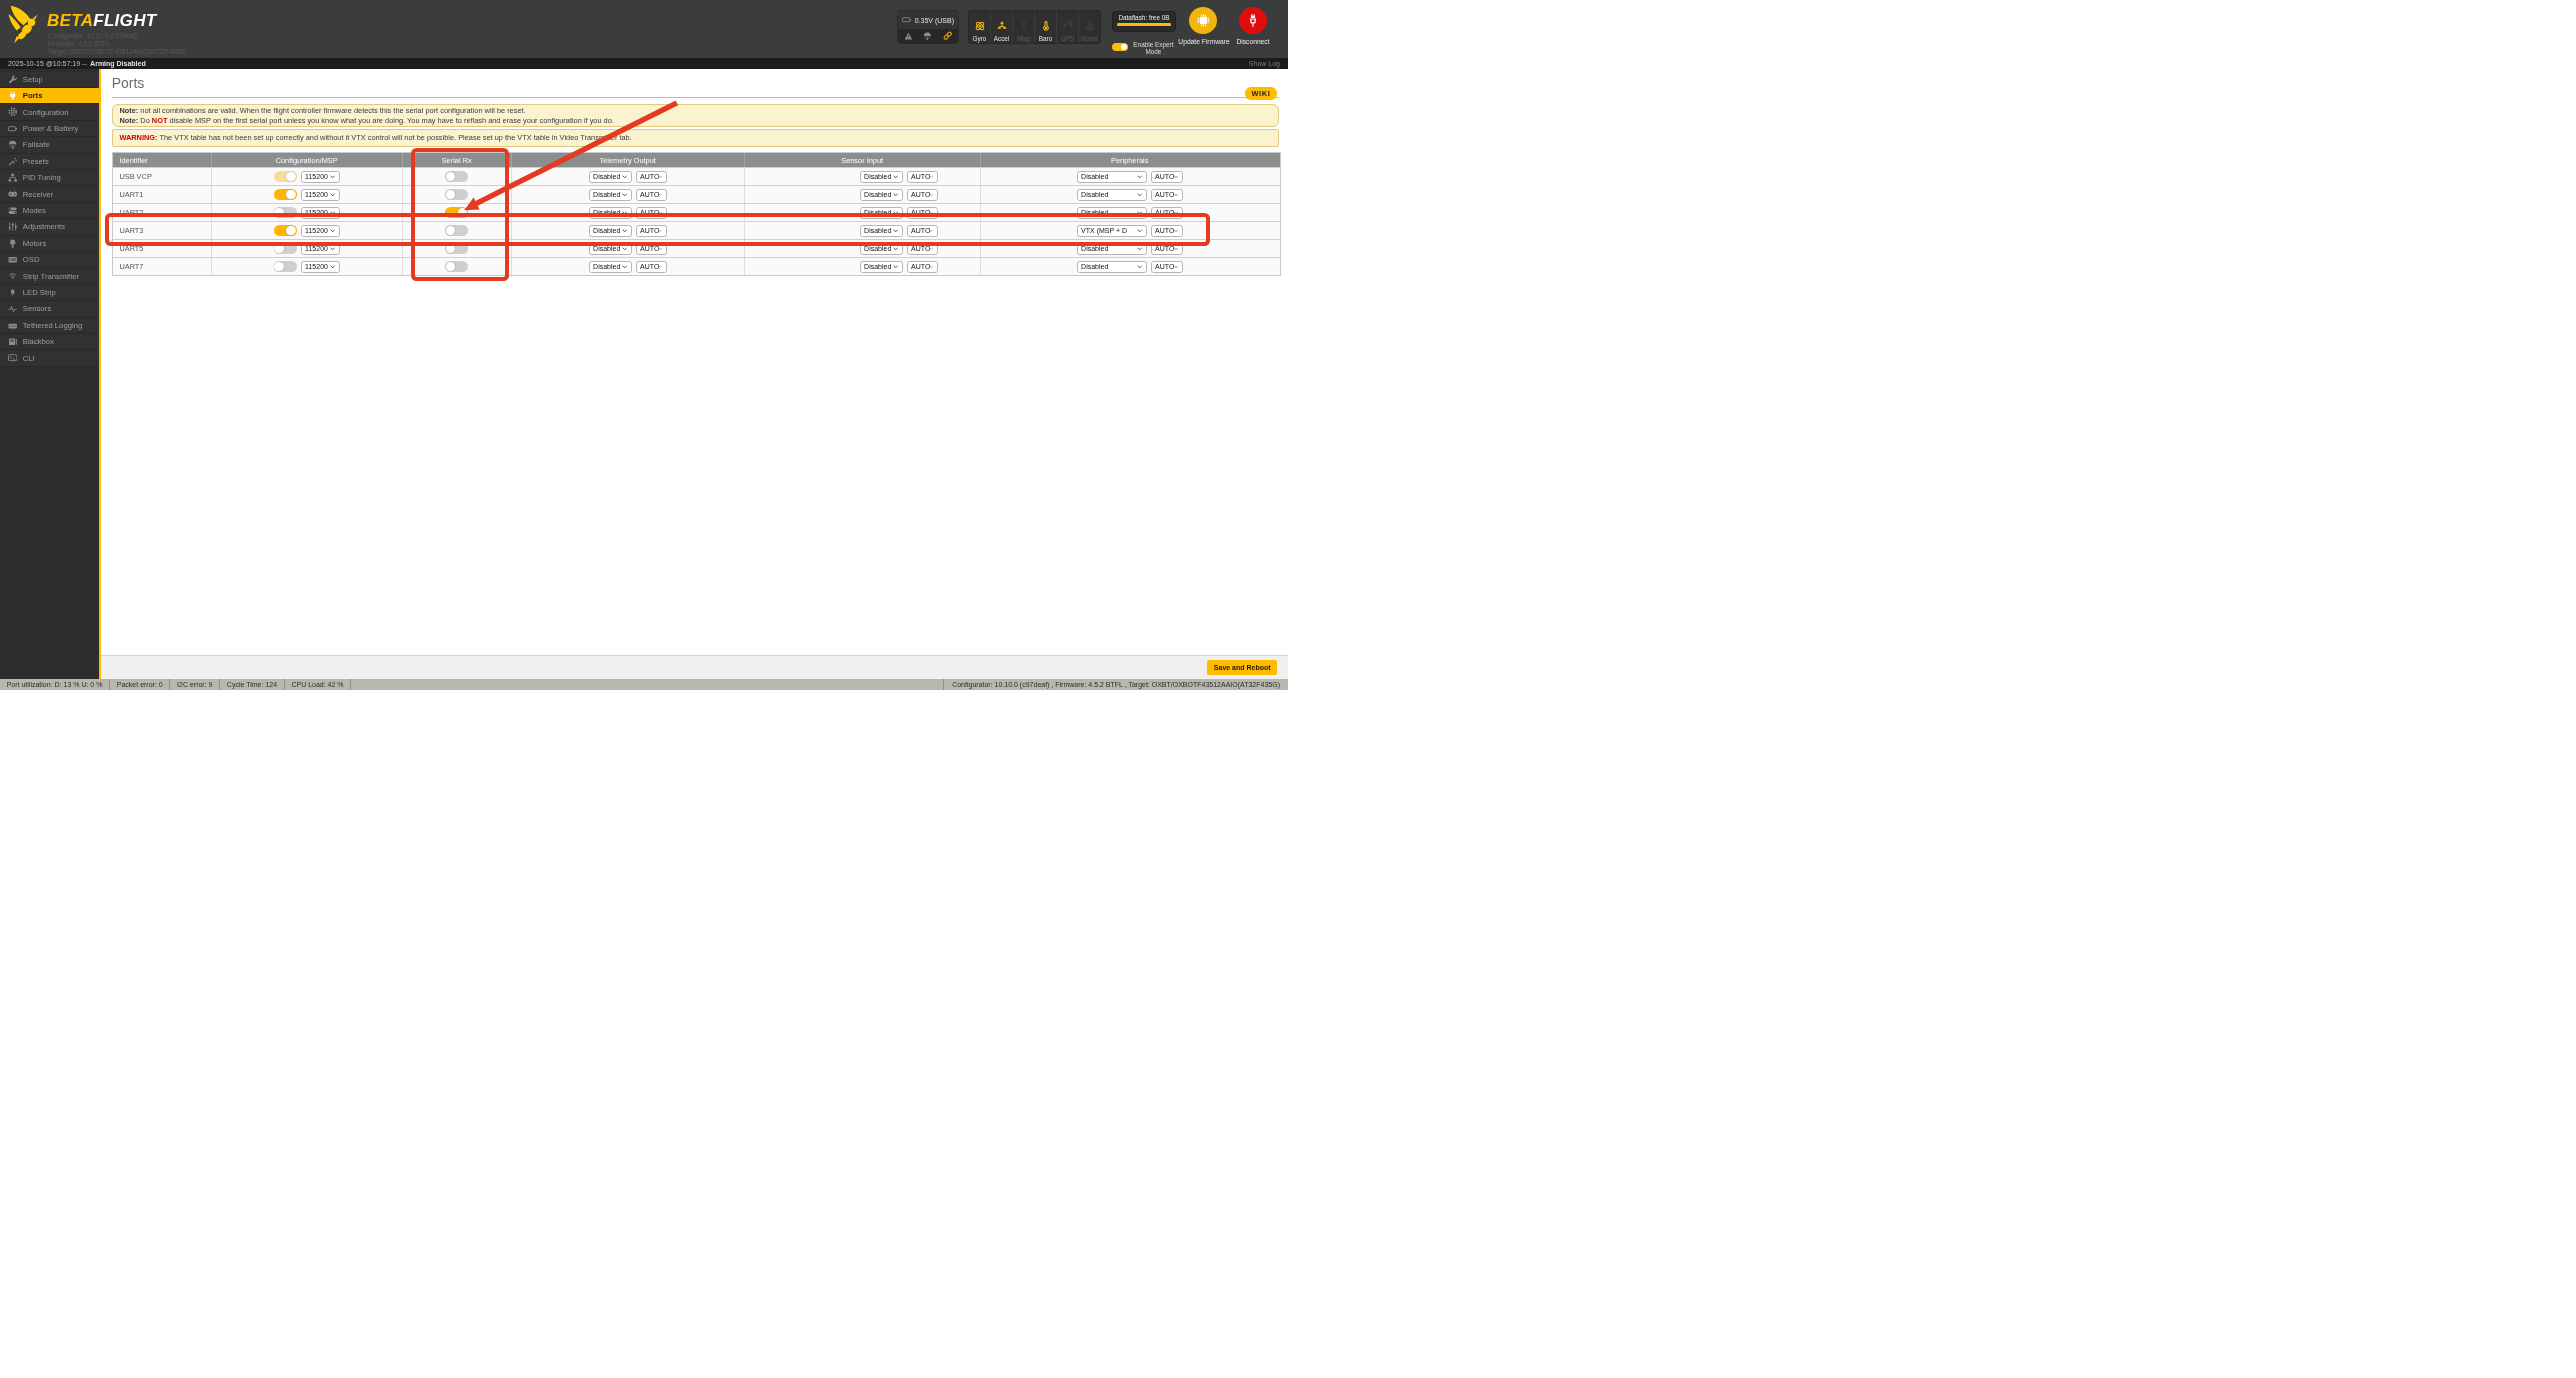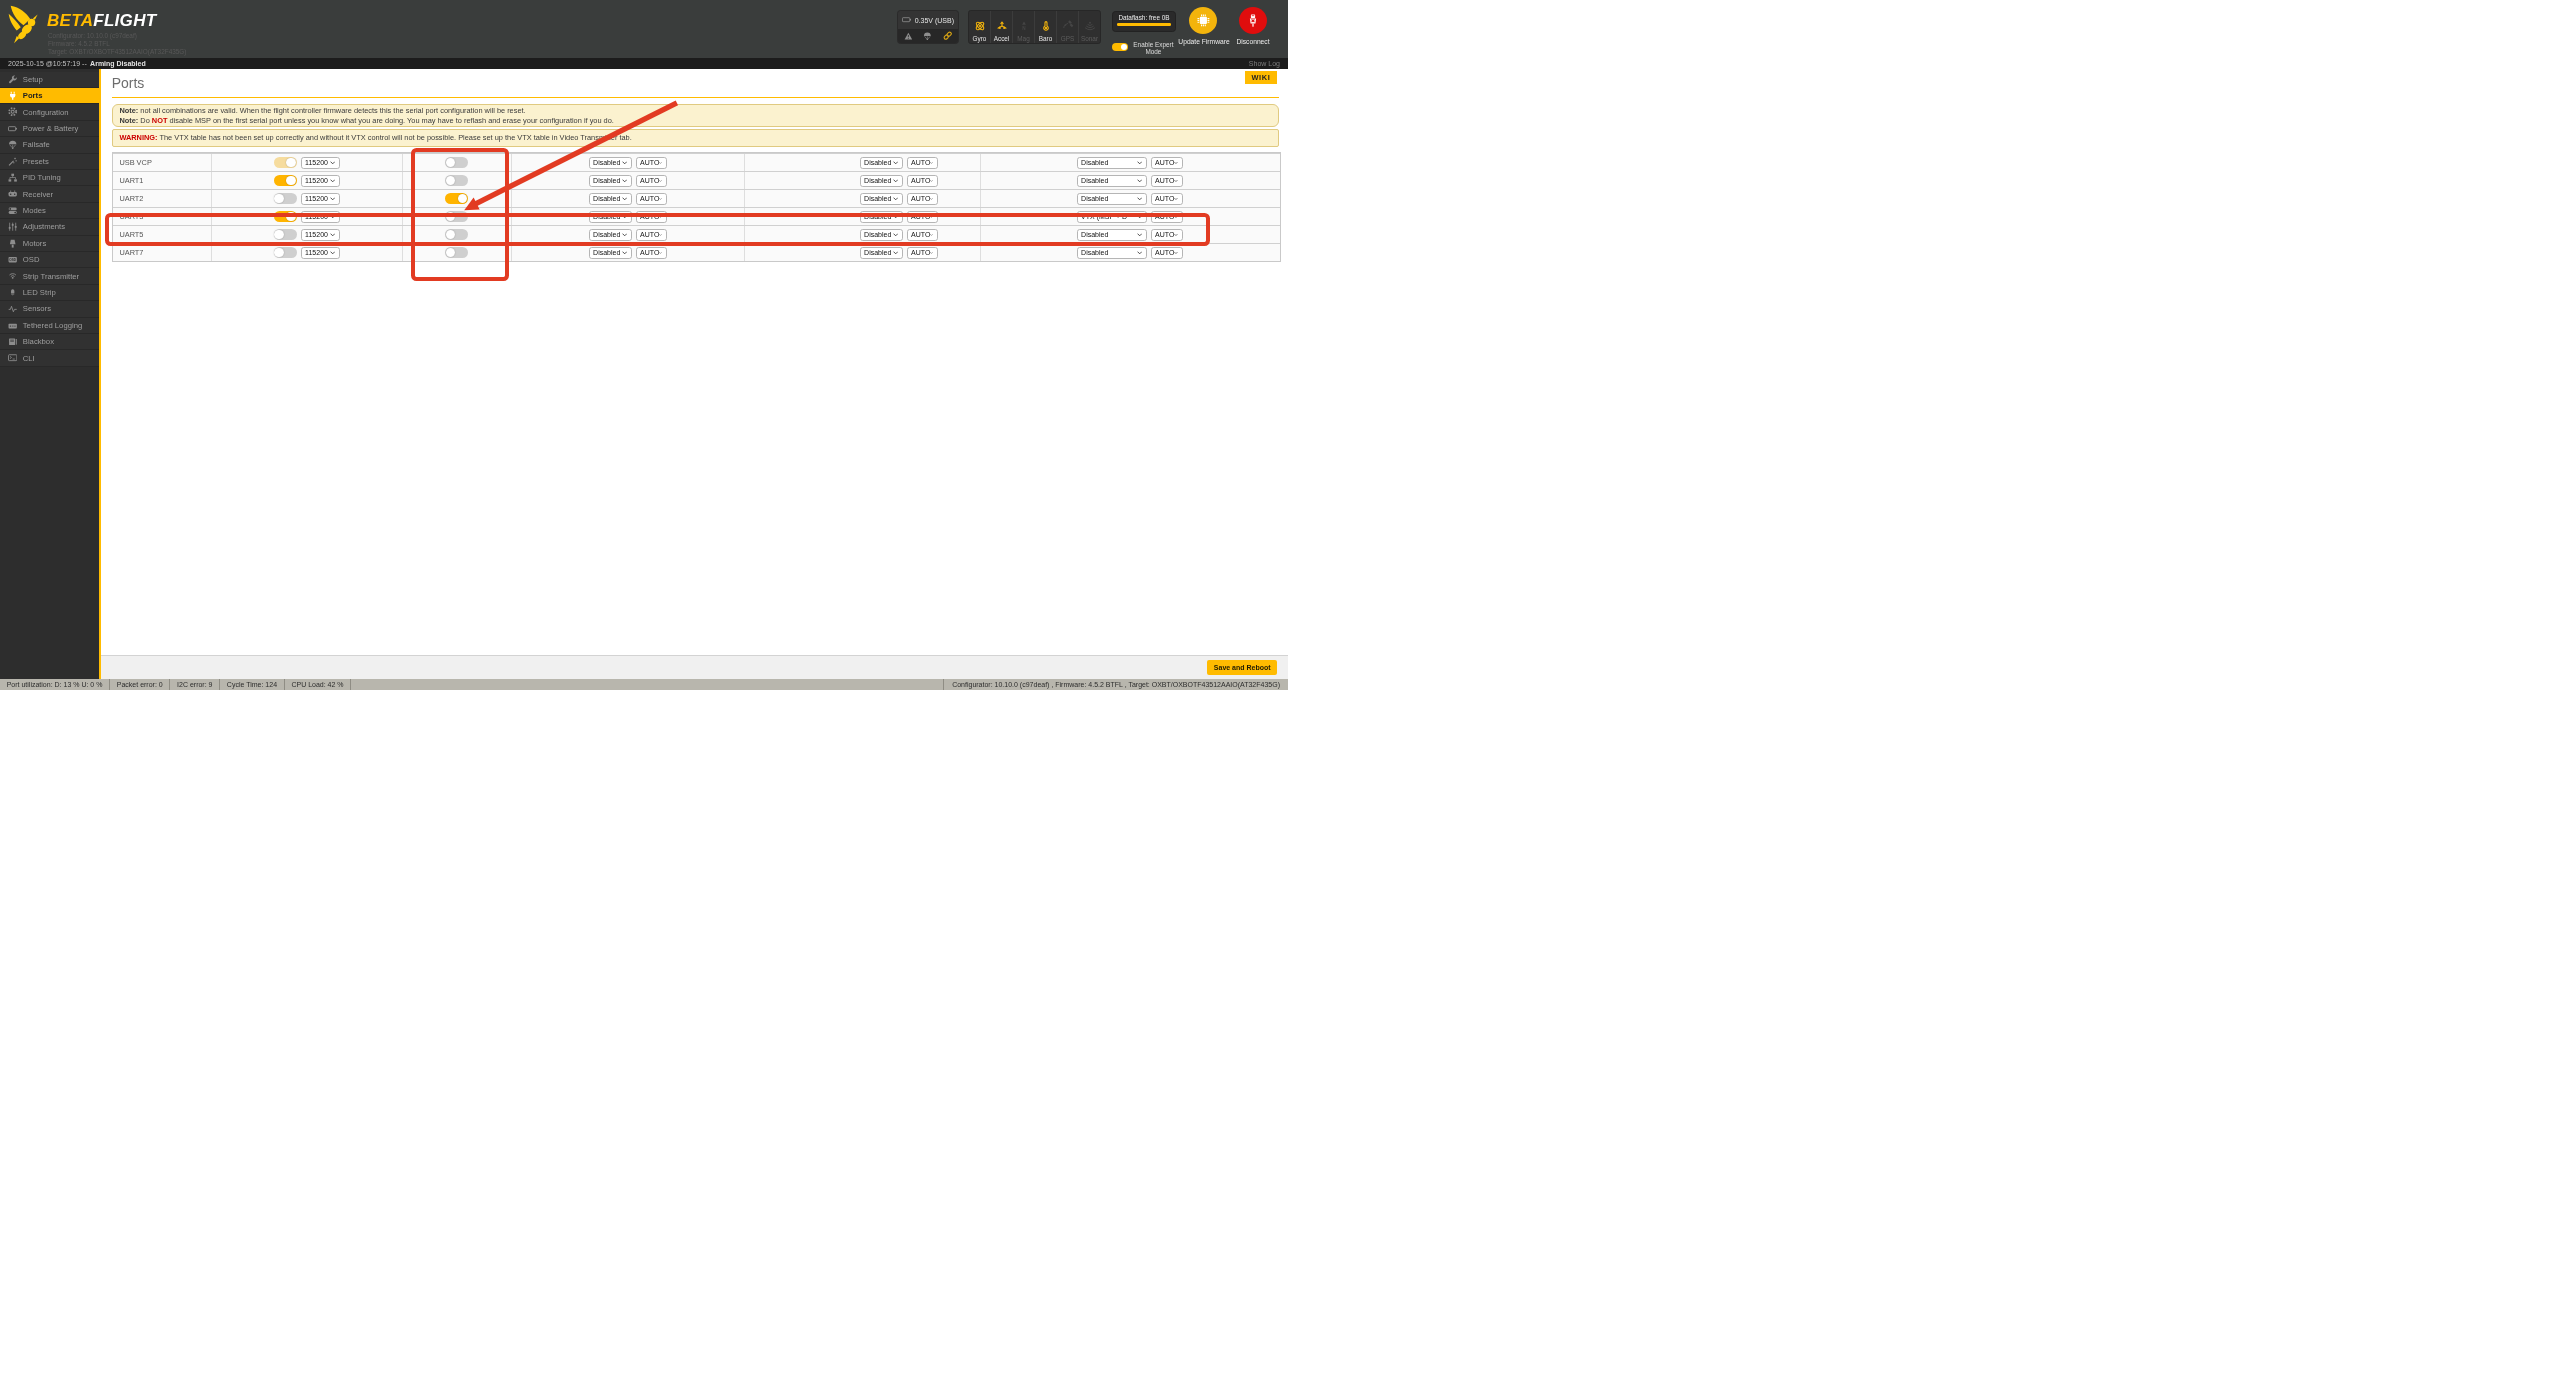--- a/index.html
+++ b/index.html
@@ -40,21 +40,21 @@
   
   .sidebar{position:absolute;left:0;top:69px;bottom:10.7px;width:101px;background:#2d2d2d;border-right:2.7px solid #ffbb00;box-sizing:border-box;}
   .side-items{padding-top:2.7px;}
   .side-item{height:16.4px;display:flex;align-items:center;gap:5.4px;padding-left:8px;background:#313131;border-bottom:0.7px solid #282828;color:#9f9f9f;font-size:7.7px;cursor:pointer;box-sizing:border-box;}
   .side-item .s-icon{width:9.4px;height:9.4px;color:#8d8d8d;display:flex;flex:0 0 auto;}
   .side-item.active{background:#ffbb00;color:#1f1f1f;font-weight:700;}
   .side-item.active .s-icon{color:#fff;}
   
   .content{position:absolute;left:101px;top:69px;right:0;bottom:10.7px;background:#fff;}
   .page-title{position:absolute;left:10.7px;top:6px;font-size:14px;font-weight:400;color:#6d6d6d;}
-  .wiki{position:absolute;right:10.7px;top:2px;background:#ffbb00;color:#1f1f1f;font-weight:700;font-size:7.4px;padding:2px 6.7px;border-radius:0;cursor:pointer;letter-spacing:0.7px;}
+  .wiki{position:absolute;right:10.7px;top:18px;background:#ffbb00;color:#1f1f1f;font-weight:700;font-size:7.4px;padding:2px 6.7px;border-radius:6px;cursor:pointer;letter-spacing:0.7px;}
   .title-hr{position:absolute;left:10.7px;right:9.4px;top:27.5px;height:1.3px;background:#ffbb00;}
   .note-box{position:absolute;left:10.7px;right:9.4px;top:35px;background:#fbf2cf;border:0.7px solid #e0ca80;border-radius:6px;padding:1.3px 6.7px;font-size:7.4px;line-height:9.4px;color:#3a3a3a;box-sizing:border-box;}
   .warn-box{position:absolute;left:10.7px;right:9.4px;top:60px;background:#fbf2cf;border:0.7px solid #e0ca80;border-radius:2px;padding:3.4px 6.7px;font-size:7.4px;color:#3a3a3a;box-sizing:border-box;}
   .bold{font-weight:700;} .red{color:#cc0000;}
   
   .ports-table{position:absolute;left:10.7px;top:83px;width:1167px;border:0.7px solid #c9c9c9;box-sizing:content-box;}
   .trow{display:grid;grid-template-columns:98px 191px 109px 233px 236px 299px;}
   .thead{height:14px;background:#8b8e8d;color:#fff;font-size:7.4px;}
   .thead .tcell{display:flex;align-items:center;justify-content:center;border-left:0.7px solid rgba(255,255,255,.22);}
   .thead .tcell:first-child{justify-content:flex-start;padding-left:6.7px;border-left:none;}
@@ -424,20 +424,28 @@
     <div class="wiki">WIKI</div>
     <div class="title-hr"></div>
     <div class="note-box" id="note-box">
         <div><span class="bold ">Note:</span><span class=""> not all combinations are valid. When the flight controller firmware detects this the serial port configuration will be reset.</span></div>
         <div><span class="bold ">Note:</span><span class=""> Do </span><span class="bold red">NOT</span><span class=""> disable MSP on the first serial port unless you know what you are doing. You may have to reflash and erase your configuration if you do.</span></div>
       </div>
     <div class="warn-box" id="warn-box">
         <div><span class="bold red">WARNING:</span><span class=""> The VTX table has not been set up correctly and without it VTX control will not be possible. Please set up the VTX table in Video Transmitter tab.</span></div>
       </div>
     <div class="ports-table" id="ports-table">
+        <div class="trow thead">
+          <div class="tcell">Identifier</div>
+          <div class="tcell">Configuration/MSP</div>
+          <div class="tcell">Serial Rx</div>
+          <div class="tcell">Telemetry Output</div>
+          <div class="tcell">Sensor Input</div>
+          <div class="tcell">Peripherals</div>
+        </div>
         <div class="trow tbody">
     <div class="tcell">USB VCP</div>
     <div class="tcell">
             <span class="toggle locked"></span>
             <span class="fsel" style="width:39px">
               <span>115200</span>
               <svg width="5.4" height="4" viewBox="0 0 10 7">
                 <path d="M1 1l4 4 4-4" fill="none" stroke="#333" stroke-width="1.6"></path>
               </svg>
             </span>

